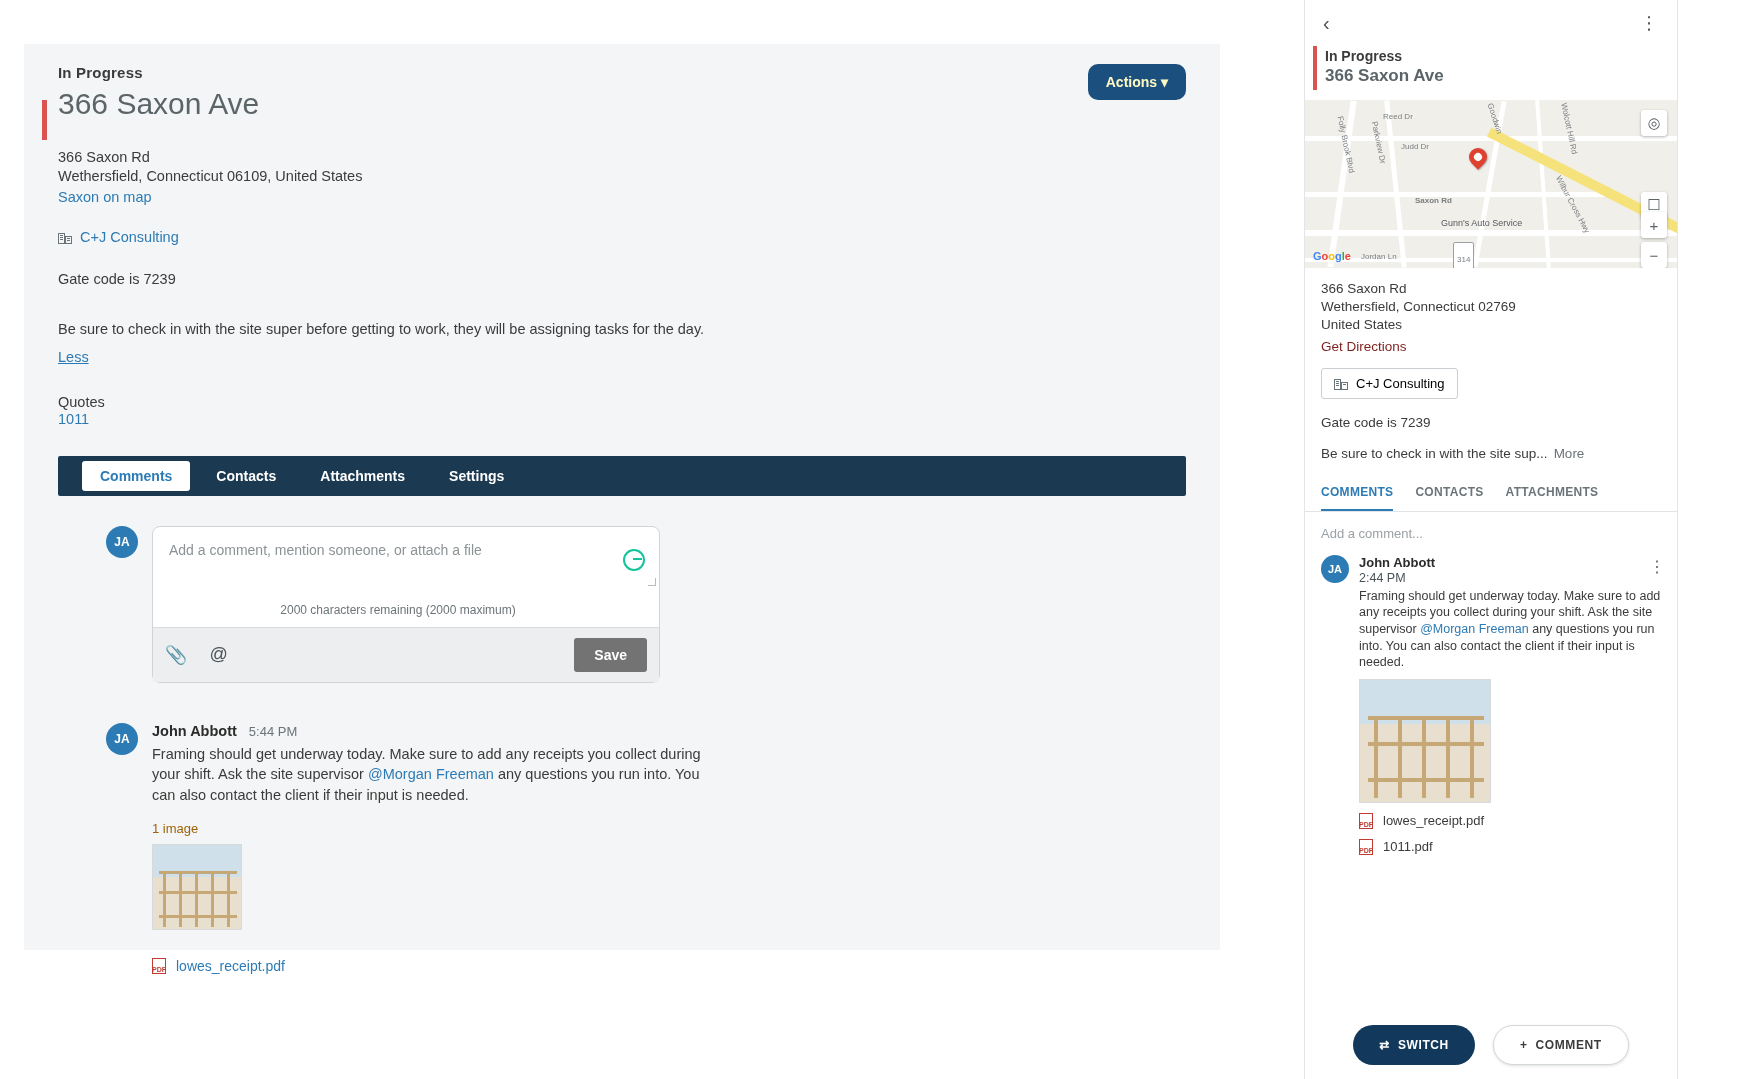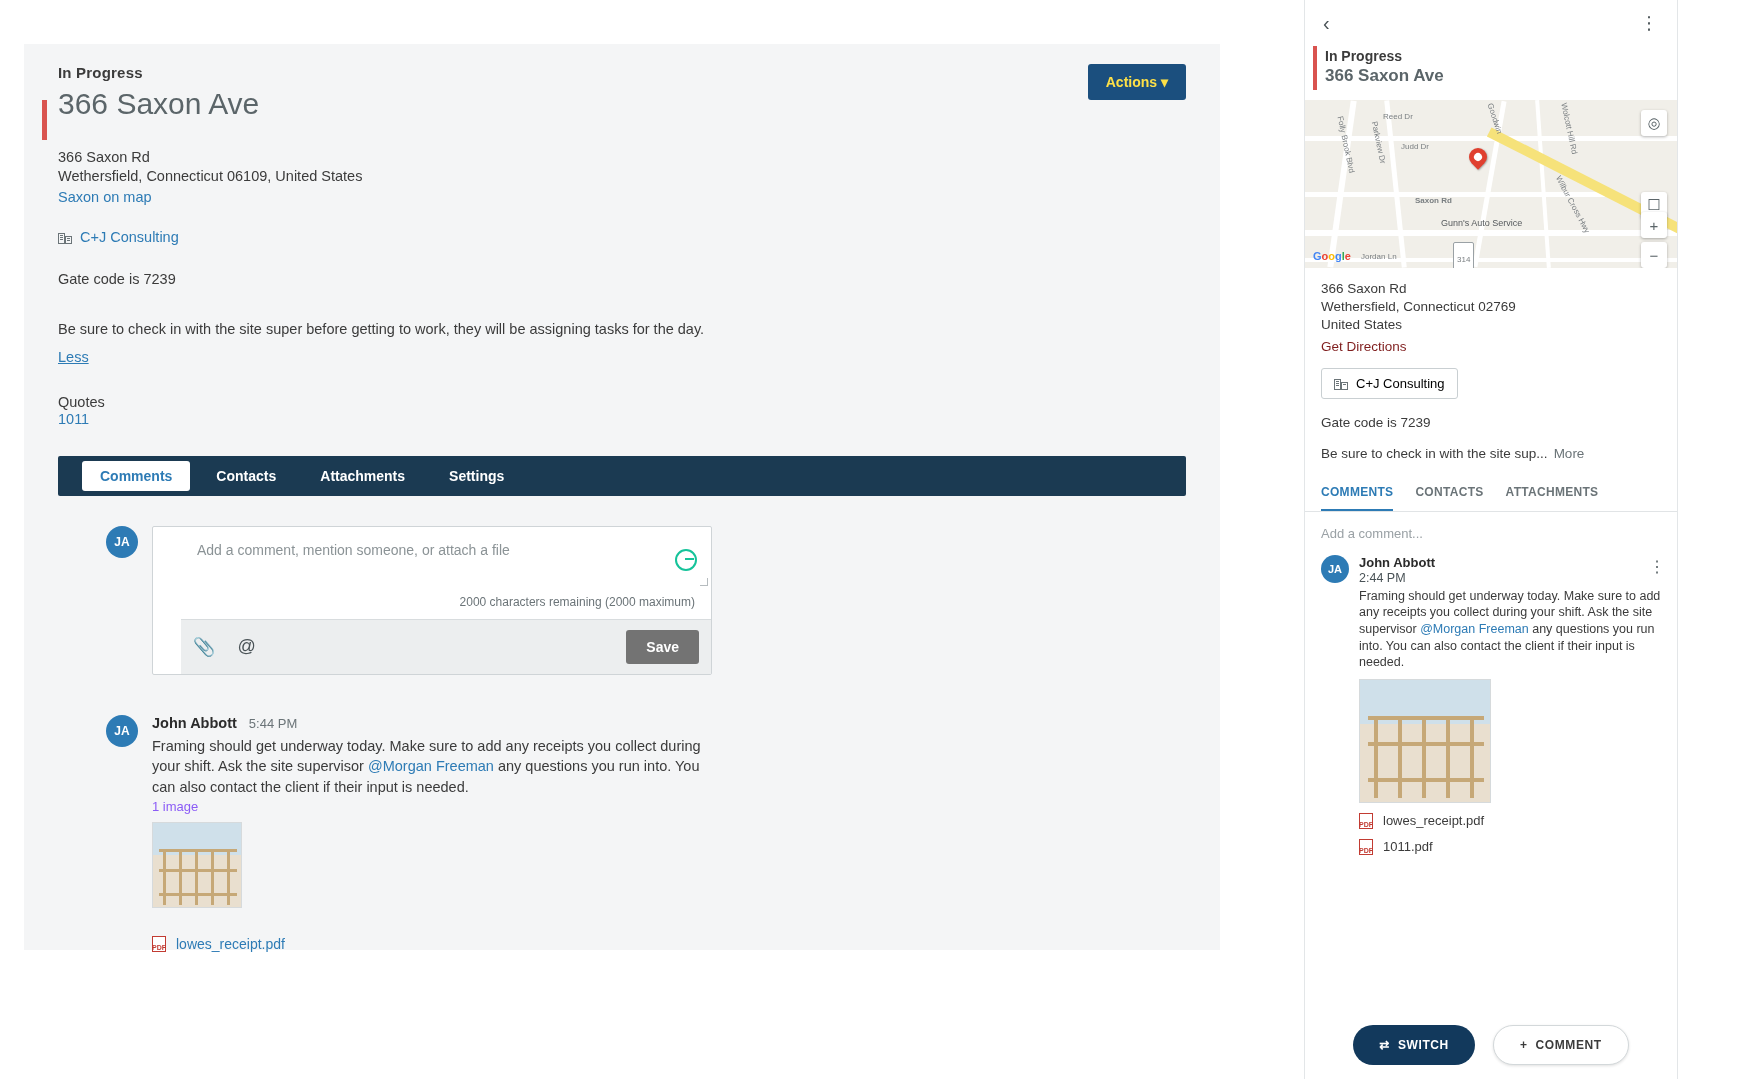--- a/index.html
+++ b/index.html
@@ -28,23 +28,23 @@
   .red-bar {
     position: absolute; left: -16px; top: 36px;
     width: 5px; height: 40px; background: #d9534f;
   }
   .page-title {
     font-size: 30px; color: #5b6569; font-weight: normal;
     margin: 6px 0 0 0; line-height: 1.1;
   }
   .actions-btn {
     position: absolute; right: 0; top: 0;
-    background: #1b4f7e; color: #fde047; border: none;
+    background: #1b4f7e; color: #fef9c3; border: none;
     font-size: 14px; font-weight: bold;
-    padding: 10px 18px; border-radius: 3px; cursor: pointer;
+    padding: 10px 18px; border-radius: 10px; cursor: pointer;
     font-family: "Liberation Sans", sans-serif;
   }
   .addr-block { margin-top: 28px; font-size: 14.5px; color: #3b3b3b; line-height: 1.28; }
   .link { color: #2d7bb5; text-decoration: none; cursor: pointer; }
   .view-map { display:inline-block; margin-top: 3px; font-size: 14.5px; }
 
   .company-row { margin-top: 22px; display:flex; align-items:center; gap:8px; }
   .bldg-icon { width: 14px; height: 13px; display:inline-block; color:#6b7478; }
   .company-name { font-size: 14.5px; }
 
@@ -68,33 +68,33 @@
   }
   .tab.active { background:#fff; color:#2d7bb5; }
 
   
   .composer-wrap { margin-top: 30px; display:flex; gap: 14px; padding-left: 48px; }
   .avatar {
     width: 32px; height: 32px; border-radius: 50%;
     background: #2d7bb5; color:#fff; font-size: 12px; font-weight: bold;
     display:flex; align-items:center; justify-content:center; flex: 0 0 32px;
   }
-  .composer { width: 560px; border: 1px solid #cfd4d7; background:#fff; border-radius:2px;padding-left:28px; }
+  .composer { width: 508px; border: 1px solid #cfd4d7; background:#fff; border-radius:8px; }
   .composer-text {
     position: relative; padding: 14px 16px 0 16px; min-height: 62px;
   }
   .composer-ph { color:#8b9396; font-size: 14px; }
   .grammarly {
     position:absolute; right: 14px; top: 22px; width: 22px; height: 22px;
     border-radius: 50%; border: 2px solid #15c39a; display:block;
   }
   .grammarly:after {
     content:""; position:absolute; left: 8px; top: 7px; width: 9px; height: 2px; background:#15c39a;
   }
-  .char-count { text-align: right; font-size: 12px; color:#6b7478; padding: 6px 16px 10px 0; }
+  .char-count { text-align: center; font-size: 12px; color:#6b7478; padding: 6px 16px 10px 0; margin-top: 8px; }
   .resize-grip {
     position:absolute; right: 3px; bottom: 3px; width: 8px; height: 8px;
     border-right: 1px solid #b6bcbf; border-bottom: 1px solid #b6bcbf;
   }
   .composer-foot {
     background:#eceeef; border-top: 1px solid #d8dcde;
     display:flex; align-items:center; padding: 10px 12px; gap: 22px;
   }
   .foot-icon { font-size: 18px; color:#4a5357; cursor:pointer; }
   .save-btn {
@@ -104,21 +104,21 @@
   }
 
   
   .comment-item { margin-top: 40px; display:flex; gap:14px; padding-left: 48px; }
   .comment-body { max-width: 560px; }
   .c-head { display:flex; align-items:baseline; gap: 12px; }
   .c-author { font-size: 14.5px; font-weight: bold; color:#2b2b2b; }
   .c-time { font-size: 13px; color:#6b7478; }
   .c-text { margin-top: 5px; font-size: 14.5px; color:#3b3b3b; line-height: 1.42; }
   .mention { color:#2d7bb5; }
-  .img-count { margin-top: 2px; font-size: 13px; color:#8b5cf6; }
+  .img-count { margin-top: 16px; font-size: 13px; color:#a16207; }
   .thumb {
     margin-top: 8px; width: 90px; height: 86px; border: 1px solid #d6dadc;
     background: linear-gradient(#cfe0ea 0 38%, #e9dfcf 38% 100%);
     position:relative; overflow:hidden;
   }
   .thumb .beam { position:absolute; background:#c6a877; }
   .attach-row { margin-top: 28px; display:flex; align-items:center; gap: 10px; }
   .pdf-ico {
     width:14px; height:16px; background:#fff; border:1px solid #c23b32;
     color:#c23b32; font-size:7px; font-weight:bold; display:flex;

